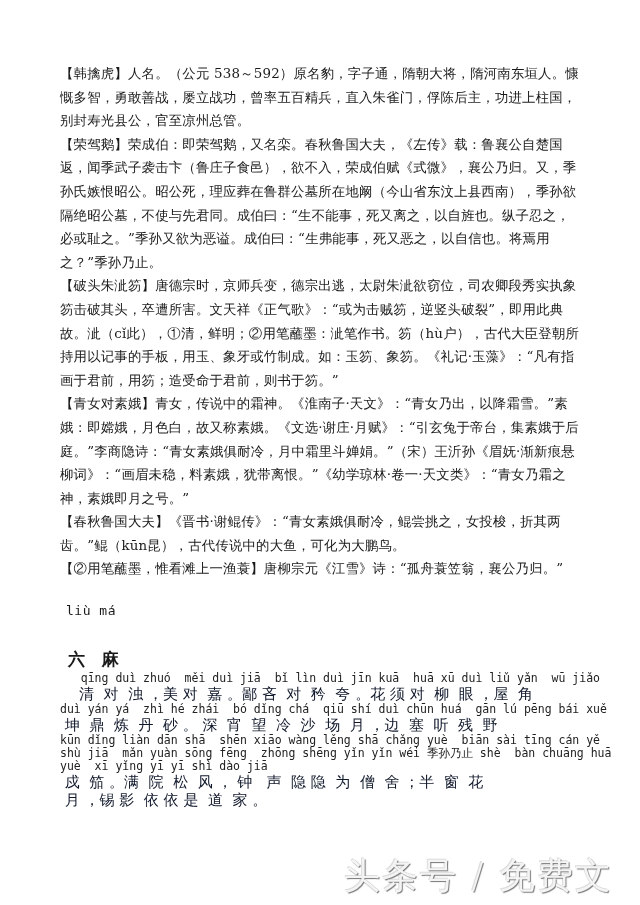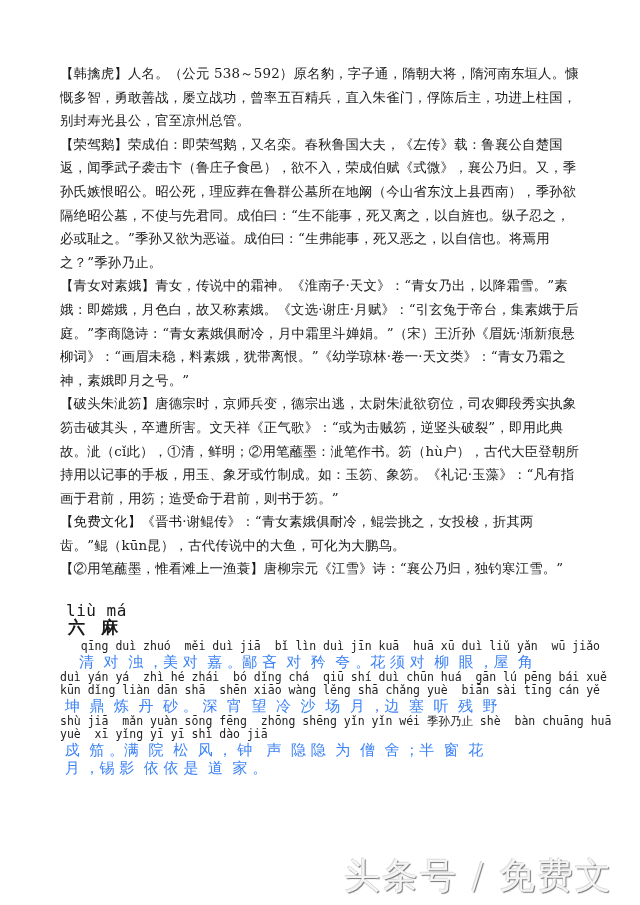--- a/index.html
+++ b/index.html
@@ -2,53 +2,53 @@
 <html><head>
 <meta charset="utf-8">
 <style>
   html, body { margin: 0; padding: 0; background: #ffffff; }
   body { width: 640px; height: 905px; position: relative; overflow: hidden; color: #1a1a1a; }
   .page { position: absolute; left: 0; top: 0; width: 640px; height: 905px; }
   .entries { position: absolute; left: 60px; top: 62px; width: 520px; font-family: "DejaVu Serif", "Liberation Serif", serif; font-size: 13.4px; line-height: 23.6px; letter-spacing: 0.2px; }
   .entry { margin: 0; padding: 0; }
   .term { font-weight: normal; }
   .section-title { position: absolute; left: 66px; top: 604px; font-family: "DejaVu Sans Mono", "Liberation Mono", monospace; }
-  .title-pinyin { font-size: 16px; line-height: 14px; letter-spacing: 0.5px; }
-  .title-hanzi { font-size: 17px; line-height: 20px; font-weight: bold; letter-spacing: 6px; font-family: Liberation Serif, serif; margin-left: 2px; }
-  .verse { position: absolute; left: 60px; top: 640px; width: 530px; font-family: "DejaVu Sans Mono", "Liberation Mono", monospace; }
+  .title-pinyin { font-size: 13px; line-height: 14px; letter-spacing: 0.5px; }
+  .title-hanzi { font-size: 17px; line-height: 20px; font-weight: bold; letter-spacing: 6px; font-family: Liberation Sans, sans-serif; margin-left: 2px; margin-top: 32px; }
+  .verse { position: absolute; left: 60px; top: 672px; width: 530px; font-family: "DejaVu Sans Mono", "Liberation Mono", monospace; }
   .vline { white-space: pre; }
   .vpin { font-size: 11.5px; line-height: 13px; color: #222; }
-  .vhan { font-size: 15px; line-height: 18px; font-family: "DejaVu Serif", serif; color: #3b82f6; letter-spacing: 0px; }
+  .vhan { font-size: 15px; line-height: 18px; font-family: "DejaVu Serif", serif; color: #0f172a; letter-spacing: 0px; }
   .watermark { position: absolute; left: 344px; top: 852px; font-family: "DejaVu Sans", sans-serif; font-size: 36px; color: #f4f4f4; letter-spacing: 2px; text-shadow: 1px 1px 1px #777, -1px -1px 0 #ddd; font-weight: 300; }
 </style>
 </head>
 <body>
 
 <div class="page">
 
   <div class="entries">
     <p class="entry"><span class="term">【韩擒虎】</span><span>人名。（公元 538～592）原名豹，字子通，隋朝大将，隋河南东垣人。慷慨多智，勇敢善战，屡立战功，曾率五百精兵，直入朱雀门，俘陈后主，功进上柱国，别封寿光县公，官至凉州总管。</span></p>
     <p class="entry"><span class="term">【荣驾鹅】</span><span>荣成伯：即荣驾鹅，又名栾。春秋鲁国大夫，《左传》载：鲁襄公自楚国返，闻季武子袭击卞（鲁庄子食邑），欲不入，荣成伯赋《式微》，襄公乃归。又，季孙氏嫉恨昭公。昭公死，理应葬在鲁群公墓所在地阚（今山省东汶上县西南），季孙欲隔绝昭公墓，不使与先君同。成伯曰：“生不能事，死又离之，以自旌也。纵子忍之，必或耻之。”季孙又欲为恶谥。成伯曰：“生弗能事，死又恶之，以自信也。将焉用之？”季孙乃止。</span></p>
+    <p class="entry"><span class="term">【破头朱泚笏】</span><span>唐德宗时，京师兵变，德宗出逃，太尉朱泚欲窃位，司农卿段秀实执象笏击破其头，卒遭所害。文天祥《正气歌》：“或为击贼笏，逆竖头破裂”，即用此典故。泚（cǐ此），①清，鲜明；②用笔蘸墨：泚笔作书。笏（hù户），古代大臣登朝所持用以记事的手板，用玉、象牙或竹制成。如：玉笏、象笏。《礼记·玉藻》：“凡有指画于君前，用笏；造受命于君前，则书于笏。”</span></p>
     <p class="entry"><span class="term">【青女对素娥】</span><span>青女，传说中的霜神。《淮南子·天文》：“青女乃出，以降霜雪。”素娥：即嫦娥，月色白，故又称素娥。《文选·谢庄·月赋》：“引玄兔于帝台，集素娥于后庭。”李商隐诗：“青女素娥俱耐冷，月中霜里斗婵娟。”（宋）王沂孙《眉妩·渐新痕悬柳词》：“画眉未稳，料素娥，犹带离恨。”《幼学琼林·卷一·天文类》：“青女乃霜之神，素娥即月之号。”</span></p>
-    <p class="entry"><span class="term">【破头朱泚笏】</span><span>唐德宗时，京师兵变，德宗出逃，太尉朱泚欲窃位，司农卿段秀实执象笏击破其头，卒遭所害。文天祥《正气歌》：“或为击贼笏，逆竖头破裂”，即用此典故。泚（cǐ此），①清，鲜明；②用笔蘸墨：泚笔作书。笏（hù户），古代大臣登朝所持用以记事的手板，用玉、象牙或竹制成。如：玉笏、象笏。《礼记·玉藻》：“凡有指画于君前，用笏；造受命于君前，则书于笏。”</span></p>
-    <p class="entry"><span class="term">【免费文化】</span><span>《晋书·谢鲲传》：“青女素娥俱耐冷，鲲尝挑之，女投梭，折其两齿。”鲲（kūn昆），古代传说中的大鱼，可化为大鹏鸟。</span></p>
-    <p class="entry"><span class="term">【②用笔蘸墨，惟看滩上一渔蓑】</span><span>唐柳宗元《江雪》诗：“襄公乃归，独钓寒江雪。”</span></p>
+    <p class="entry"><span class="term">【春秋鲁国大夫】</span><span>《晋书·谢鲲传》：“青女素娥俱耐冷，鲲尝挑之，女投梭，折其两齿。”鲲（kūn昆），古代传说中的大鱼，可化为大鹏鸟。</span></p>
+    <p class="entry"><span class="term">【②用笔蘸墨，惟看滩上一渔蓑】</span><span>唐柳宗元《江雪》诗：“孤舟蓑笠翁，襄公乃归。”</span></p>
   </div>
 
   <div class="section-title">
     <div class="title-pinyin">liù má</div>
     <div class="title-hanzi">六 麻</div>
   </div>
 
   <div class="verse">
     <div class="vline vpin">   qīng duì zhuó  měi duì jiā  bǐ lìn duì jīn kuā  huā xū duì liǔ yǎn  wū jiǎo</div>
     <div class="vline vhan">    清  对  浊 ，美 对  嘉 。鄙 吝  对  矜  夸 。花 须 对  柳  眼 ，屋  角</div>
     <div class="vline vpin">duì yán yá  zhì hé zhái  bó dǐng chá  qiū shí duì chūn huá  gān lú pēng bái xuě</div>
+    <div class="vline vhan"> 坤  鼎  炼  丹  砂 。 深  宵  望  冷  沙  场  月 ，边  塞  听  残  野</div>
     <div class="vline vpin">kūn dǐng liàn dān shā  shēn xiāo wàng lěng shā chǎng yuè  biān sài tīng cán yě</div>
-    <div class="vline vhan"> 坤  鼎  炼  丹  砂 。 深  宵  望  冷  沙  场  月 ，边  塞  听  残  野</div>
     <div class="vline vpin">shù jiā  mǎn yuàn sōng fēng  zhōng shēng yǐn yǐn wéi 季孙乃止 shè  bàn chuāng huā</div>
     <div class="vline vpin">yuè  xī yǐng yī yī shì dào jiā</div>
     <div class="vline vhan"> 戍  笳 。满  院  松  风 ， 钟   声  隐 隐  为  僧  舍 ；半  窗  花</div>
     <div class="vline vhan"> 月 ，锡 影  依 依 是  道  家 。</div>
   </div>
 
   <div class="watermark">头条号 / 免费文化</div>
 </div>
 
 </body></html>

